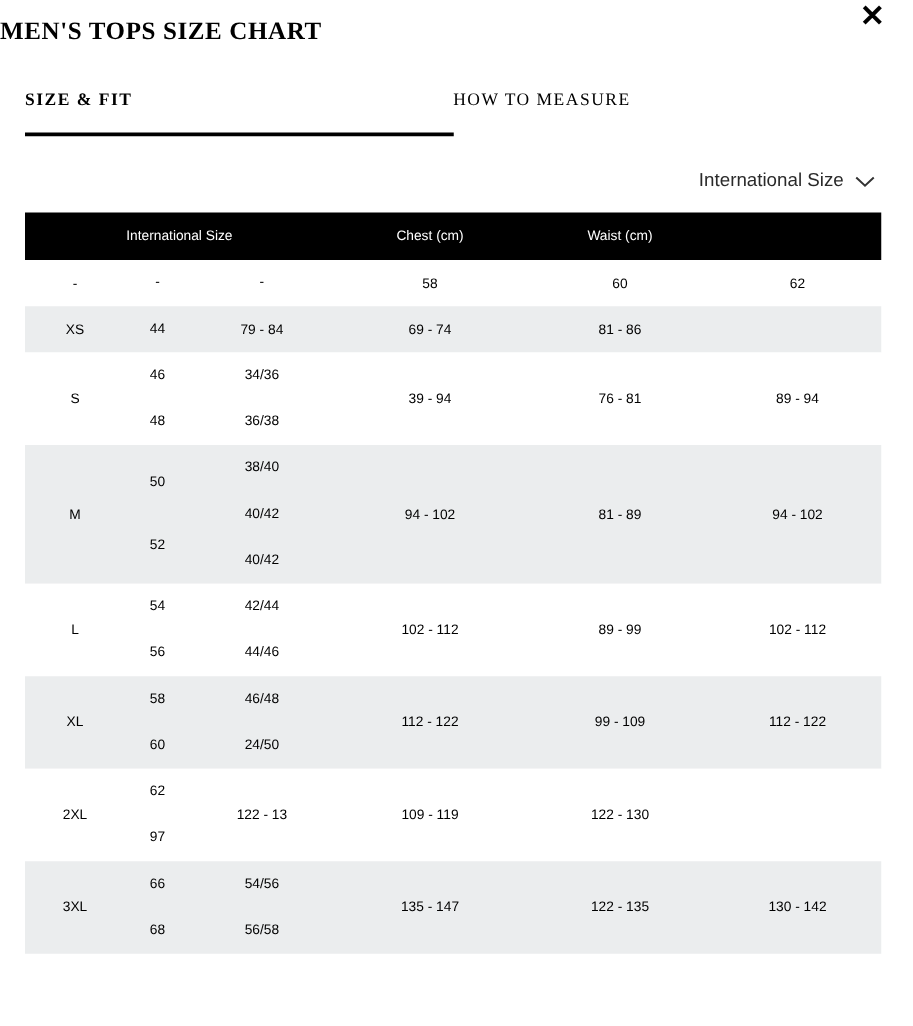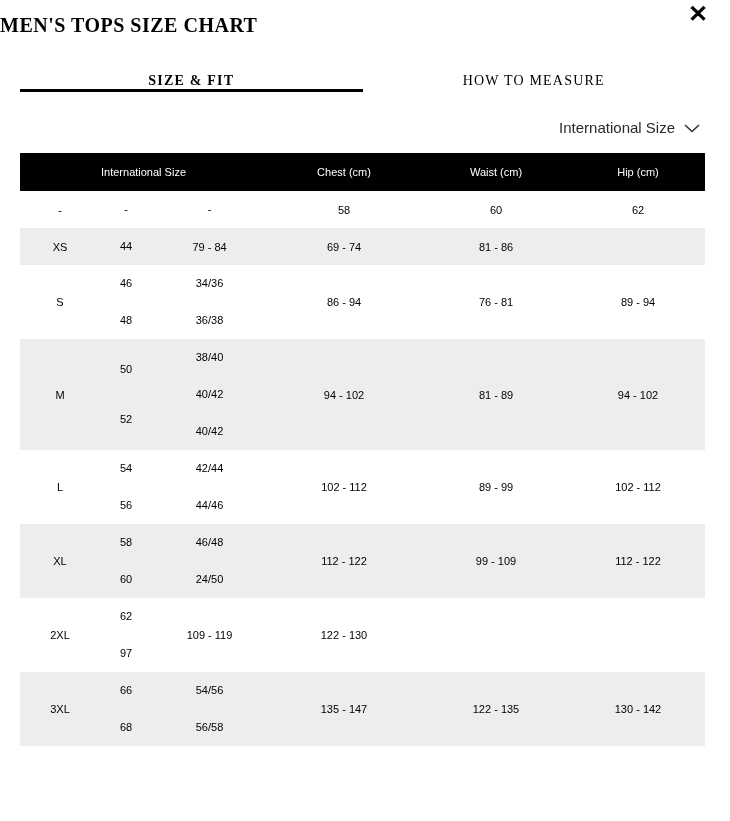--- a/index.html
+++ b/index.html
@@ -18,24 +18,24 @@
   }
 
   .title {
     margin-top:14px; text-align:left;
     font-family:"Liberation Serif", serif;
     font-weight:700; font-size:20px; letter-spacing:.5px;
   }
 
   .tabs { display:flex; margin:36px 25px 0 20px; }
   .tab {
-    flex:1; text-align:center;
+    flex:1; text-align:left;
     font-family:"Liberation Serif", serif;
     font-size:14px; letter-spacing:1.2px;
-    border-bottom:3px solid transparent;
+    padding-bottom:17px; border-bottom:3px solid transparent;
     cursor:pointer; color:#000;
   }
   .tab.active { font-weight:700; border-bottom-color:#000; }
 
   .selector-row { display:flex; justify-content:flex-end; margin:27px 30px 0 0; }
   .selector {
     display:flex; align-items:center; gap:9px;
     font-size:15px; color:#2a2a2a; cursor:pointer;
   }
   .selector svg { display:block; margin-top:2px; }
@@ -79,21 +79,20 @@
           </svg>
       </span>
     </div>
   </div>
 
   <div class="table">
     <div class="t-head">
       <div class="hc span3">International Size</div>
       <div class="hc">Chest (cm)</div>
       <div class="hc">Waist (cm)</div>
-      <div class="hc">Hip (cm)</div>
     </div>
     <div id="table-body">
   <div class="t-row">
     <div class="c c1">-</div>
     <div class="c c2 stack">
             <div class="sub">-</div>
           </div>
     <div class="c c3 stack">
             <div class="sub">-</div>
           </div>
@@ -115,21 +114,21 @@
   <div class="t-row">
     <div class="c c1">S</div>
     <div class="c c2 stack">
             <div class="sub">46</div>
             <div class="sub">48</div>
           </div>
     <div class="c c3 stack">
             <div class="sub">34/36</div>
             <div class="sub">36/38</div>
           </div>
-    <div class="c c4">86 - 94</div>
+    <div class="c c4">39 - 94</div>
     <div class="c c5">76 - 81</div>
     <div class="c c6">89 - 94</div>
   </div>
 
   <div class="t-row shaded">
     <div class="c c1">M</div>
     <div class="c c2 stack">
             <div class="sub">50</div>
             <div class="sub">52</div>
           </div>
@@ -172,20 +171,21 @@
     <div class="c c5">99 - 109</div>
     <div class="c c6">112 - 122</div>
   </div>
 
   <div class="t-row">
     <div class="c c1">2XL</div>
     <div class="c c2 stack">
             <div class="sub">62</div>
             <div class="sub">97</div>
           </div>
+    <div class="c c4">122 - 13</div>
     <div class="c c5">109 - 119</div>
     <div class="c c6">122 - 130</div>
   </div>
 
   <div class="t-row shaded">
     <div class="c c1">3XL</div>
     <div class="c c2 stack">
             <div class="sub">66</div>
             <div class="sub">68</div>
           </div>

